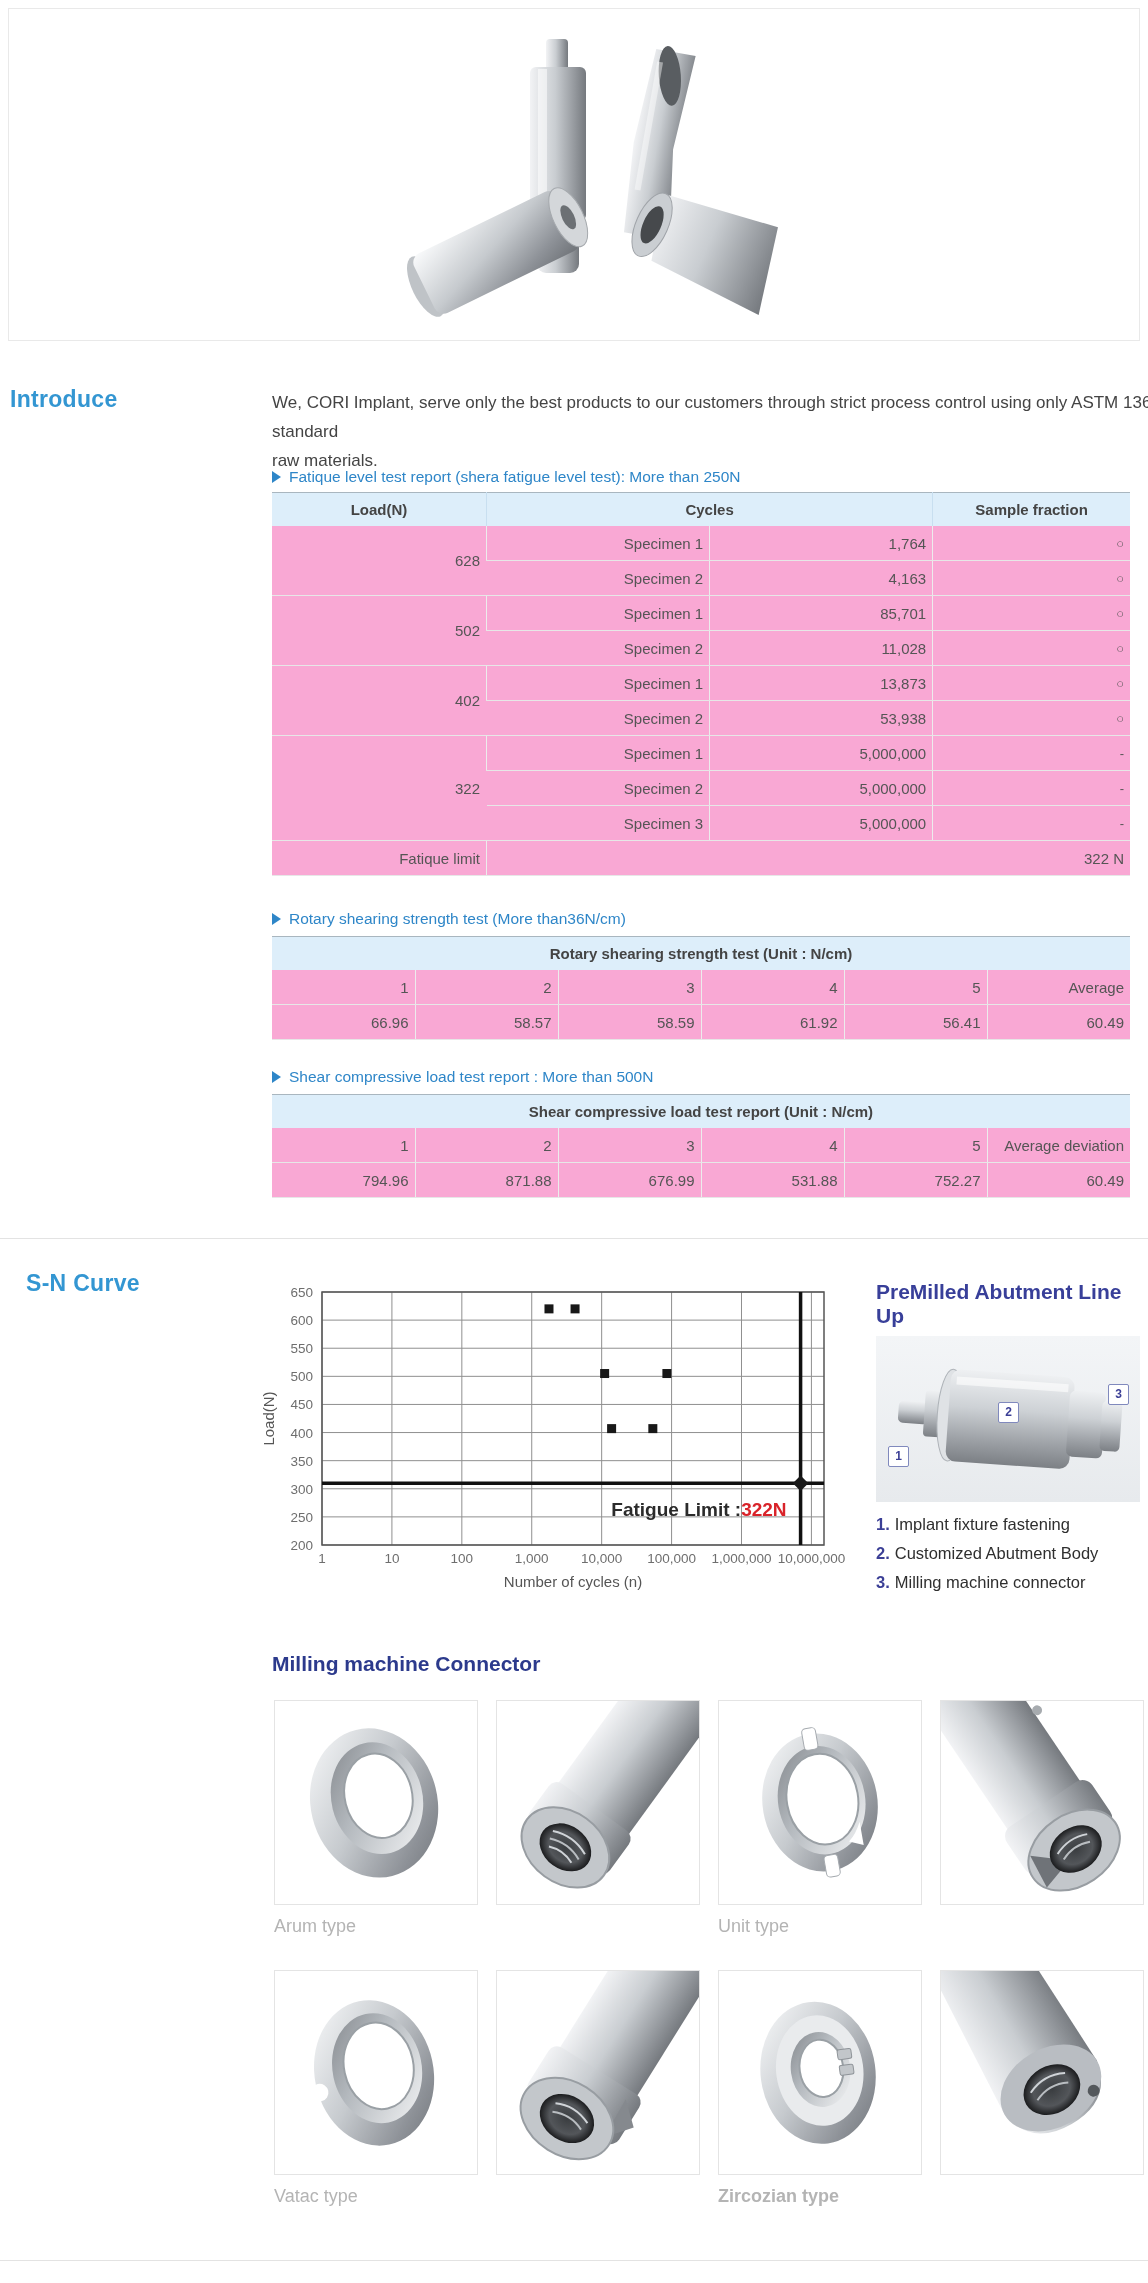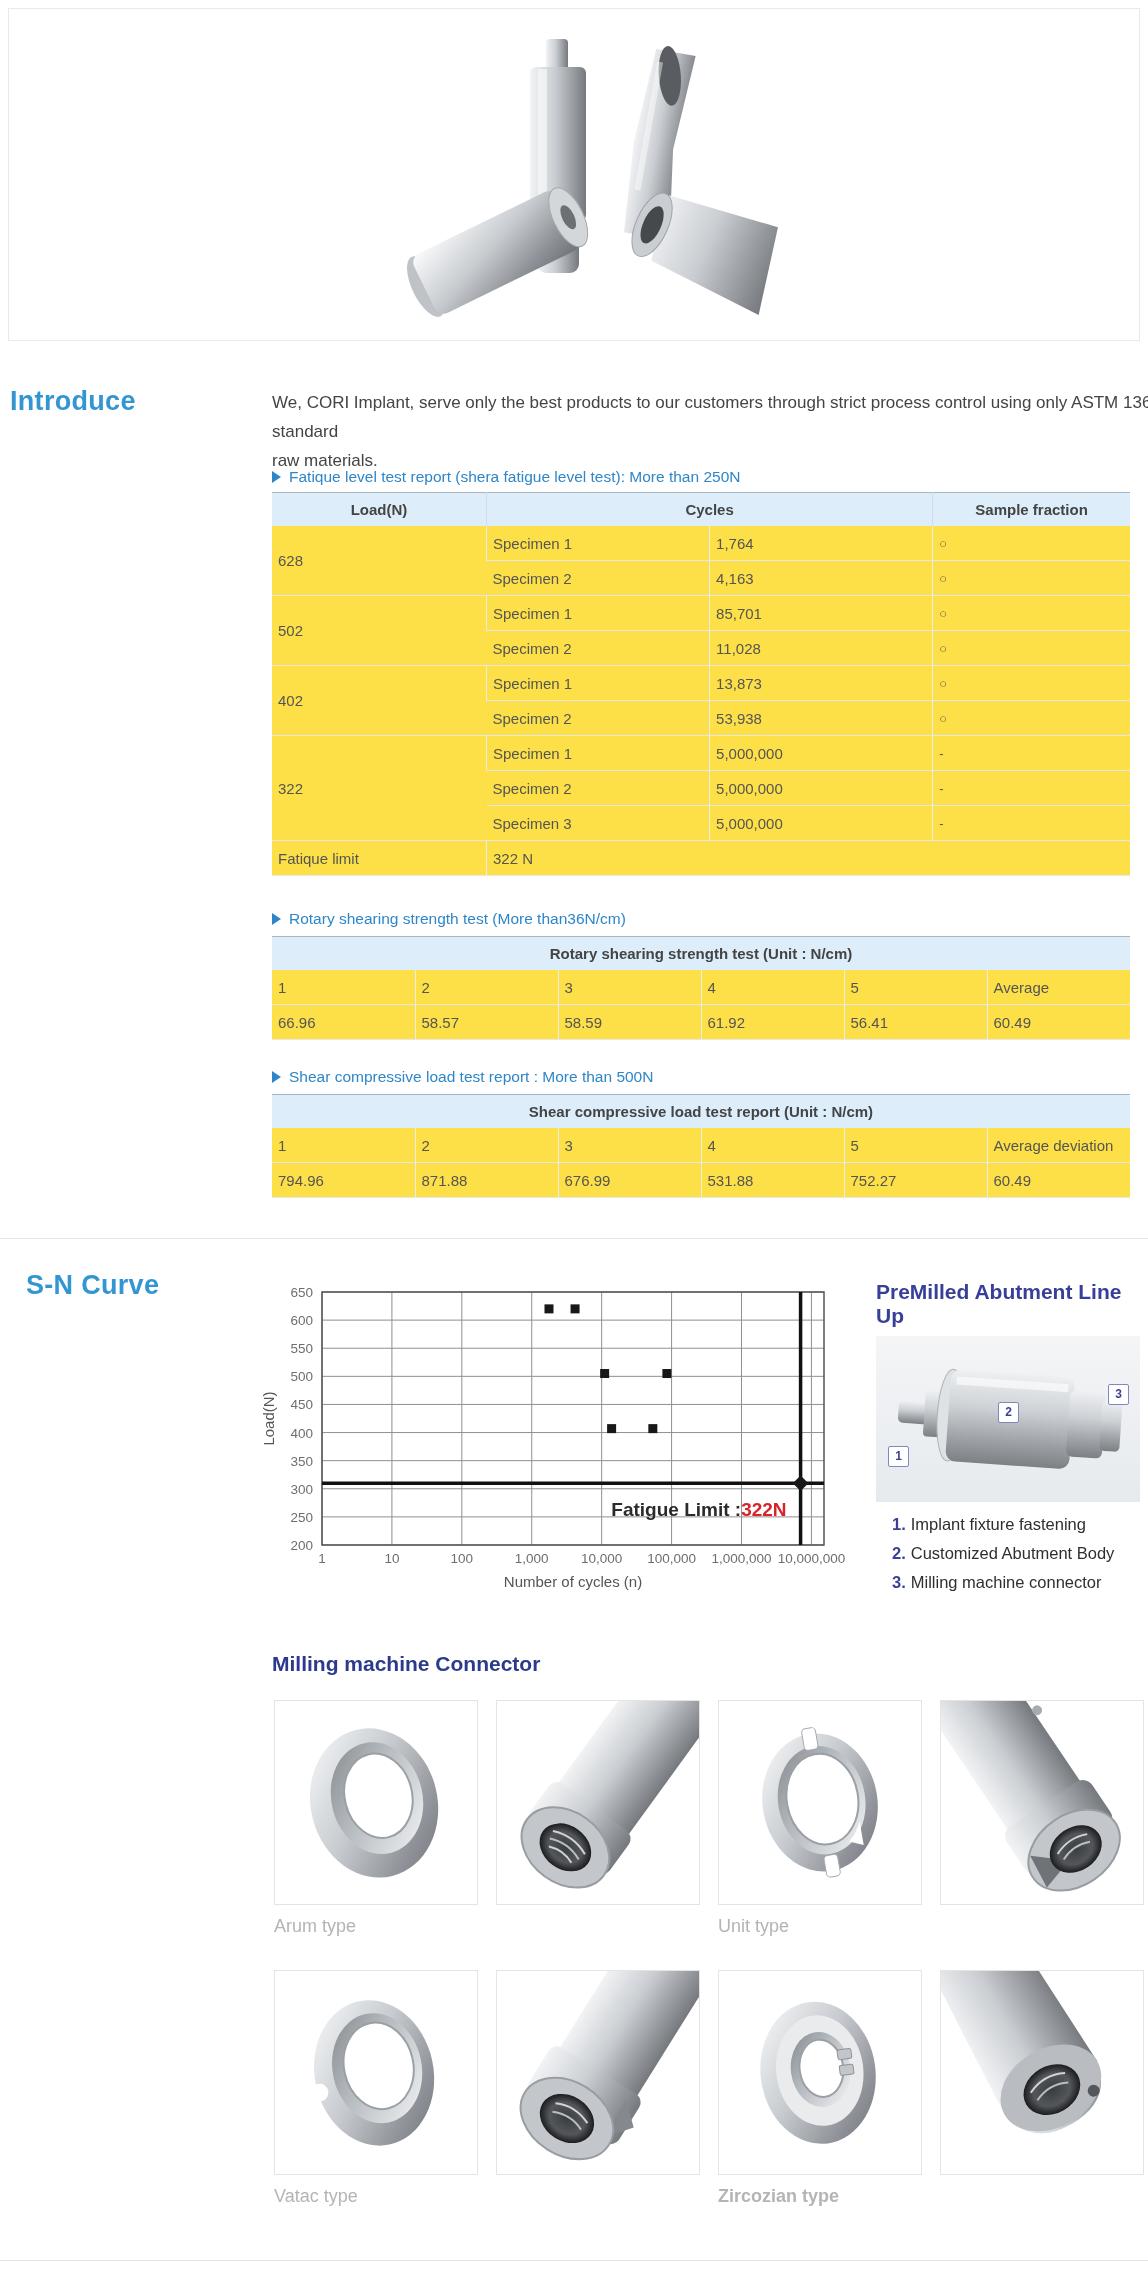--- a/index.html
+++ b/index.html
@@ -4,54 +4,54 @@
 <style>
   html,body{margin:0;padding:0;background:#ffffff;}
   body{width:1148px;height:2283px;position:relative;font-family:"Liberation Sans",sans-serif;overflow:hidden;}
   .abs{position:absolute;}
 
   
   .hero-box{left:8px;top:8px;width:1130px;height:331px;border:1px solid #e9e9e9;background:#fff;}
   .hero-svg{position:absolute;left:50%;margin-left:-280px;top:14px;}
 
   
-  .h-blue{color:#3396d2;font-size:27px;font-weight:bold;letter-spacing:.3px;}
+  .h-blue{color:#3396d2;font-size:23px;font-weight:bold;letter-spacing:.3px;}
   .intro-heading{left:10px;top:386px;}
   .sn-heading{left:10px;top:1270px;margin-left:16px;}
 
   .intro-text{left:272px;top:388px;width:880px;font-size:17px;line-height:29px;color:#444;}
   .intro-text span{display:block;}
 
   .cap{left:272px;font-size:15.5px;color:#2e86c8;display:flex;align-items:center;}
   .tri{width:0;height:0;border-left:9px solid #2e86c8;border-top:6px solid transparent;border-bottom:6px solid transparent;display:inline-block;margin-right:8px;}
   .cap1{top:468px;} .cap2{top:910px;} .cap3{top:1068px;}
 
   
   .tbl{border-collapse:collapse;width:858px;table-layout:fixed;font-size:15px;border-top:1px solid #a9b6bf;}
   .tbl th{background:#ddeefa;color:#444;font-weight:bold;padding:8px 6px;text-align:center;border-left:1px solid #c8dff0;}
-  .tbl td{color:#555;padding:8.5px 6px;text-align:left;border-bottom:1px solid #e7e7e7;border-left:1px solid #ececec;background:#fde047;}
+  .tbl td{color:#555;padding:8.5px 6px;text-align:right;border-bottom:1px solid #e7e7e7;border-left:1px solid #ececec;background:#f9a8d4;}
   .tbl th:first-child,.tbl td:first-child{border-left:none;}
   .t1{left:272px;top:492px;} .t2{left:272px;top:936px;} .t3{left:272px;top:1094px;}
   .frac{font-size:13px;color:#666;}
 
   .divider{left:0;width:1148px;height:0;border-top:1px solid #e3e3e3;}
   .d1{top:1238px;} .d2{top:2260px;}
 
   
   .snchart{left:258px;top:1256px;}
   .snchart text{font-family:"Liberation Sans",sans-serif;}
   .yt,.xt{font-size:13.5px;fill:#6e6e6e;}
   .ann{font-size:19px;fill:#2b2b2b;font-weight:bold;}
   .axl{font-size:15px;fill:#555;}
 
   
   .pm-heading{left:876px;top:1280px;font-size:21px;color:#383f99;font-weight:bold;}
   .pm-imgbox{left:876px;top:1336px;width:264px;height:166px;}
   .chip{position:absolute;width:19px;height:19px;background:#fff;border:1px solid #8089bd;color:#3b3f96;font-size:12px;font-weight:bold;text-align:center;line-height:18px;border-radius:2px;}
-  .pm-list{left:876px;top:1510px;font-size:16.5px;line-height:29px;color:#2f2f2f;margin-left:16px;}
+  .pm-list{left:876px;top:1510px;font-size:16.5px;line-height:29px;color:#2f2f2f;}
   .pm-num{color:#3b3f96;font-weight:bold;margin-right:5px;}
 
   .mill-heading{left:272px;top:1652px;font-size:21px;color:#2c3a8c;font-weight:bold;}
   .tile{width:202px;height:203px;border:1px solid #e4e4e4;background:#fff;overflow:hidden;}
   .tr1{top:1700px;} .tr2{top:1970px;}
   .c1{left:274px;} .c2{left:496px;} .c3{left:718px;} .c4{left:940px;}
   .type-label{width:426px;text-align:left;font-size:18px;color:#b4b4b4;}
   .tl1{top:1916px;} .tl2{top:2186px;}
 </style>
 </head>

